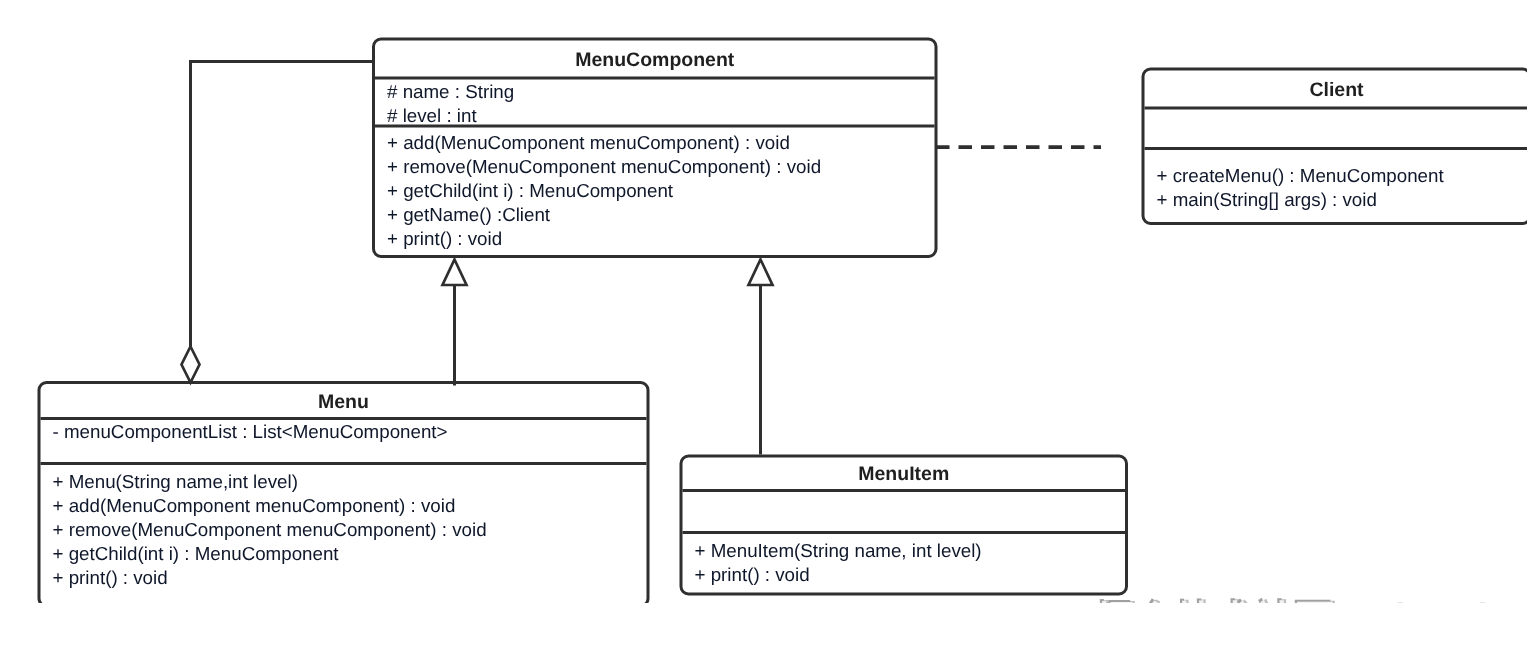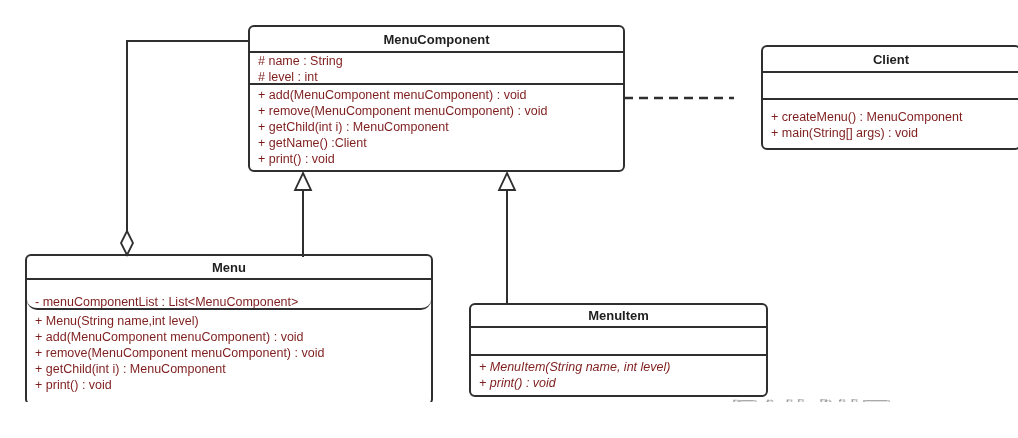--- a/index.html
+++ b/index.html
@@ -48,21 +48,21 @@
     box-sizing: border-box;
     padding: 2px 8px;
     flex: 1;
     overflow: hidden;
     border-radius: 19px;
   }
   .row {
     font-size: 12.5px;
     line-height: 16px;
     white-space: nowrap;
-    color: #7f1d1d;
+    color: #0f172a;
   }
   svg.connectors {
     position: absolute;
     left: 0;
     top: 0;
     z-index: 3;
     pointer-events: none;
   }
   .watermark {
     position: absolute;
@@ -105,36 +105,36 @@
     <div class="uml-title" style="height:26px;">Client</div>
     <div class="uml-attrs" style="height:27px;"></div>
     <div class="uml-methods" style="padding-top:9px;">
         <div class="row">+ createMenu() : MenuComponent</div>
         <div class="row">+ main(String[] args) : void</div>
       </div>
   </div>
 
   <div class="uml-class" style="left:25px; top:254px; width:408px; height:151px;">
     <div class="uml-title" style="height:24px;">Menu</div>
-    <div class="uml-attrs" style="height:30px; padding-top:14px;border-radius:10px;">
+    <div class="uml-attrs" style="height:30px; padding-top:0;">
         <div class="row">- menuComponentList : List&lt;MenuComponent&gt;</div>
       </div>
     <div class="uml-methods" style="padding-top:3px;">
         <div class="row">+ Menu(String name,int level)</div>
         <div class="row">+ add(MenuComponent menuComponent) : void</div>
         <div class="row">+ remove(MenuComponent menuComponent) : void</div>
         <div class="row">+ getChild(int i) : MenuComponent</div>
         <div class="row">+ print() : void</div>
       </div>
   </div>
 
-  <div class="uml-class" style="left:453px; top:303px; width:299px; height:94px;margin-left:16px;">
+  <div class="uml-class" style="left:453px; top:303px; width:299px; height:94px;">
     <div class="uml-title" style="height:23px;">MenuItem</div>
     <div class="uml-attrs" style="height:28px;"></div>
-    <div class="uml-methods" style="padding-top:3px;font-style:italic;">
+    <div class="uml-methods" style="padding-top:3px;">
         <div class="row">+ MenuItem(String name, int level)</div>
         <div class="row">+ print() : void</div>
       </div>
   </div>
 
   <svg class="connectors" width="1018" height="438" viewBox="0 0 1018 438">
 
     <path d="M248,41 L127,41 L127,231" fill="none" stroke="#2f2f2f" stroke-width="2"></path>
     <polygon points="127,231 133,243 127,255 121,243" fill="#ffffff" stroke="#2f2f2f" stroke-width="1.8"></polygon>
 

